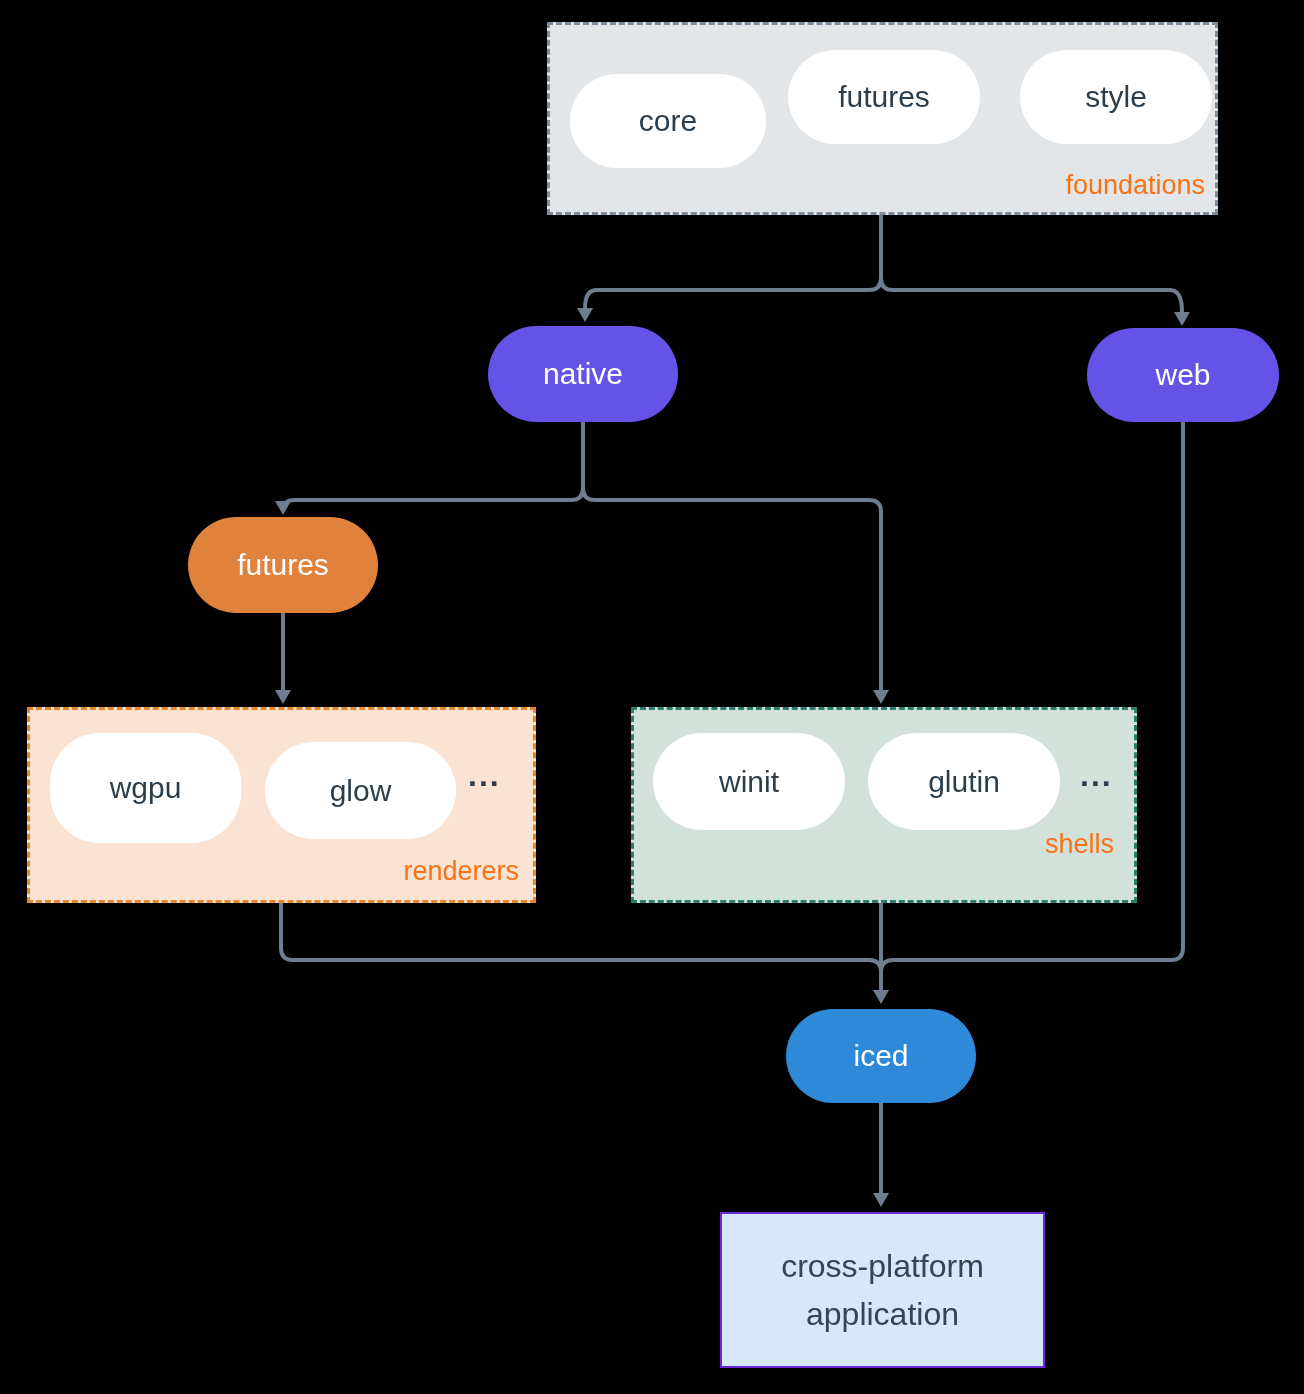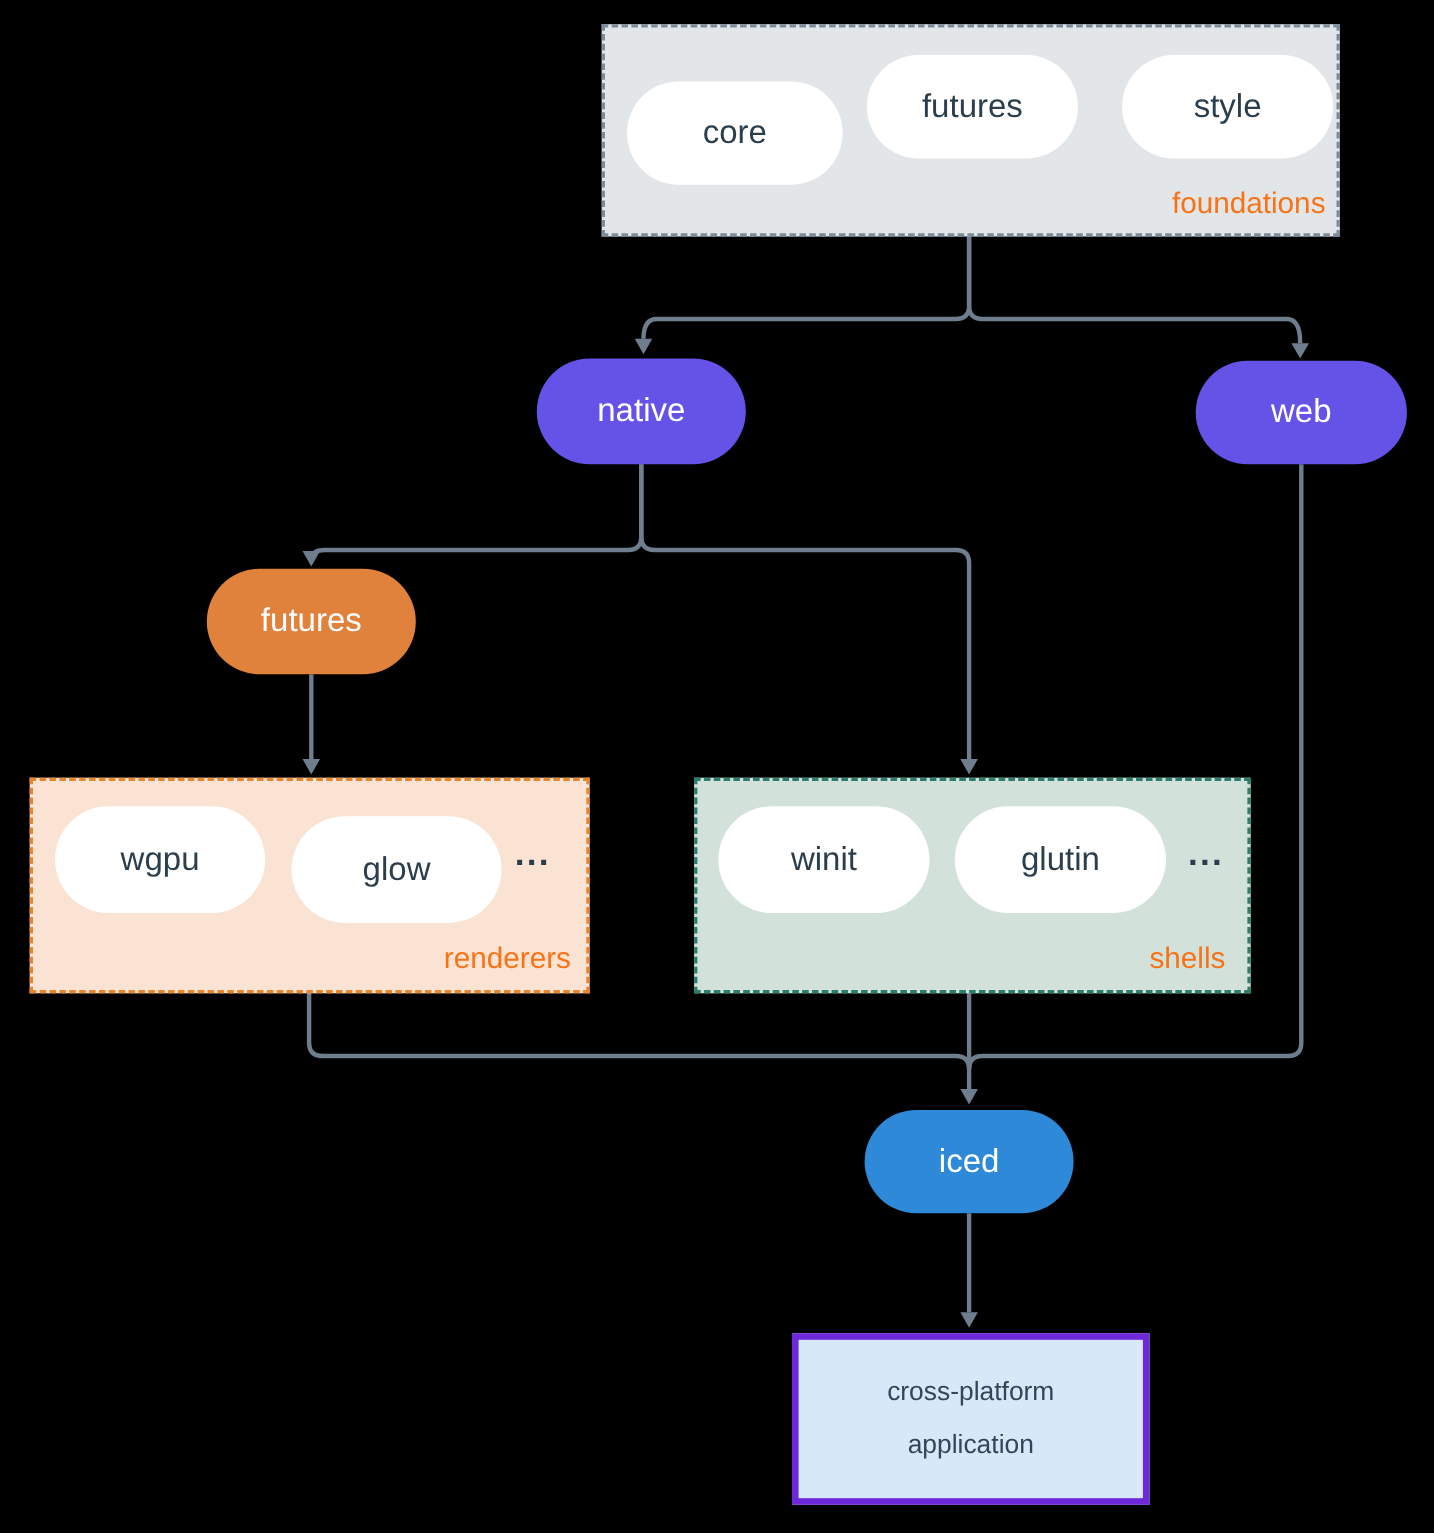--- a/index.html
+++ b/index.html
@@ -39,21 +39,21 @@
   }
 
   .group-label {
     position: absolute;
     color: #f97316;
     font-size: 27px;
     white-space: nowrap;
   }
   #foundations-label { right: 99px;  top: 170px; }
   #renderers-label   { right: 785px; top: 856px; }
-  #shells-label      { right: 190px; top: 856px; }
+  #shells-label      { right: 190px; top: 829px; }
 
   
   .pill {
     position: absolute;
     display: flex; align-items: center; justify-content: center;
     border-radius: 50px;
     font-size: 30px;
     white-space: nowrap;
   }
   .pill.white { background: #ffffff; color: #2c3e4c; }
@@ -61,45 +61,45 @@
 
   #pill-core    { left: 570px;  top: 50px;  width: 196px; height: 94px; margin-top: 24px; }
   #pill-futures { left: 788px;  top: 50px;  width: 192px; height: 94px; }
   #pill-style   { left: 1020px; top: 50px;  width: 192px; height: 94px; }
 
   #node-native   { left: 488px;  top: 326px;  width: 190px; height: 96px; background: #6553e8; }
   #node-web      { left: 1087px; top: 328px;  width: 192px; height: 94px; background: #6553e8; }
   #node-graphics { left: 188px;  top: 517px;  width: 190px; height: 96px; background: #e0813c; }
   #node-iced     { left: 786px;  top: 1009px; width: 190px; height: 94px; background: #2e89d8; }
 
-  #pill-wgpu   { left: 50px;  top: 733px; width: 191px; height: 97px; }
+  #pill-wgpu   { left: 50px;  top: 733px; width: 191px; height: 110px; }
   #pill-glow   { left: 265px; top: 742px; width: 191px; height: 97px; }
   #pill-winit  { left: 653px; top: 733px; width: 192px; height: 97px; }
   #pill-glutin { left: 868px; top: 733px; width: 192px; height: 97px; }
 
   .ellipsis {
     position: absolute;
     color: #2c3e4c;
     font-size: 32px;
     font-weight: bold;
     letter-spacing: 2px;
   }
   #ellipsis-renderers { left: 468px;  top: 757px; }
   #ellipsis-shells    { left: 1080px; top: 757px; }
 
   
   #app-box {
     position: absolute;
     left: 720px; top: 1212px; width: 325px; height: 156px;
     background: #d7e8f8;
-    border: 6px solid #6d28d9;
+    border: 2px solid #6d28d9;
     display: flex; flex-direction: column;
     align-items: center; justify-content: center;
     color: #32465a;
-    font-size: 24px;
+    font-size: 32px;
     line-height: 48px;
   }
 </style>
 </head>
 <body>
 
 <div class="canvas">
 
   <svg class="edges" viewBox="0 0 1304 1394">
 

